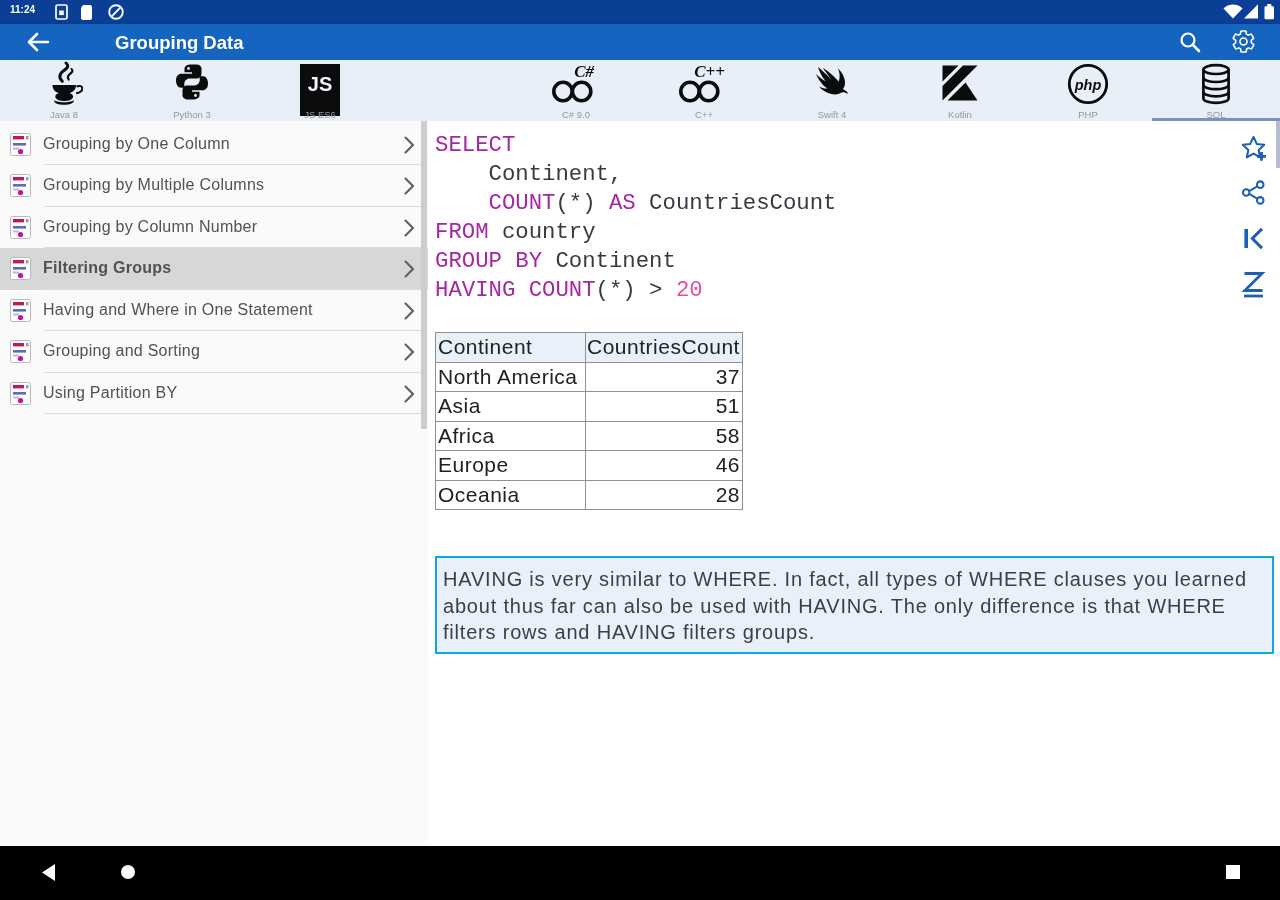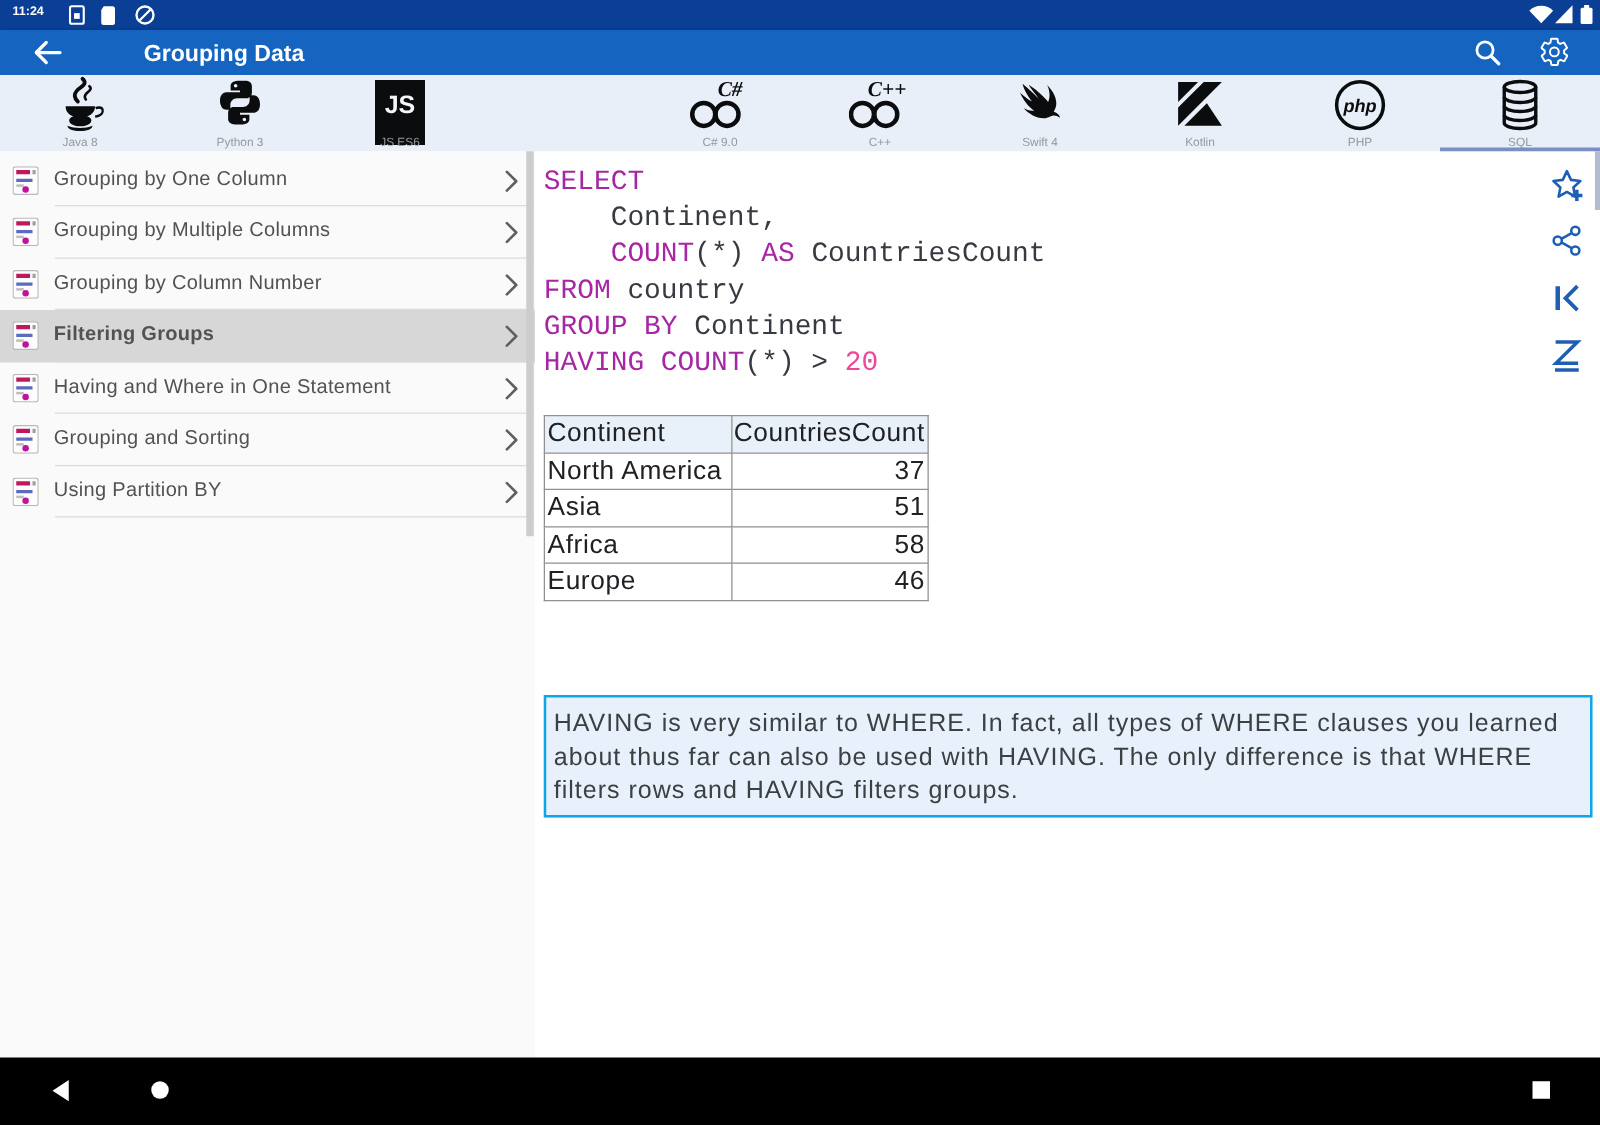--- a/index.html
+++ b/index.html
@@ -272,20 +272,24 @@
         <td class="c2">51</td>
       </tr>
 <tr>
         <td class="c1">Africa</td>
         <td class="c2">58</td>
       </tr>
 <tr>
         <td class="c1">Europe</td>
         <td class="c2">46</td>
       </tr>
+<tr>
+        <td class="c1">Oceania</td>
+        <td class="c2">28</td>
+      </tr>
 </tbody>
   </table>
 <div class="abs" id="note">HAVING is very similar to WHERE. In fact, all types of WHERE clauses you learned about thus far can also be used with HAVING. The only difference is that WHERE filters rows and HAVING filters groups.</div>
 
 <svg class="abs" style="left:1239px;top:134px;" width="29" height="29" viewBox="0 0 24 24">
     <path fill="none" stroke="#1e5fb4" stroke-width="1.7" stroke-linejoin="round" d="M12 2.4l2.7 5.8 6.2.7-4.6 4.3 1.2 6.1-5.5-3.1-5.5 3.1 1.2-6.1L3.1 8.9l6.2-.7z"></path>
     <path d="M18.6 14.8v7.4M14.9 18.5h7.4" stroke="#1e5fb4" stroke-width="2.3" fill="none"></path>
   </svg>
 <svg class="abs" style="left:1240px;top:179px;" width="27" height="27" viewBox="0 0 24 24">
     <g fill="none" stroke="#1e5fb4" stroke-width="1.8">

